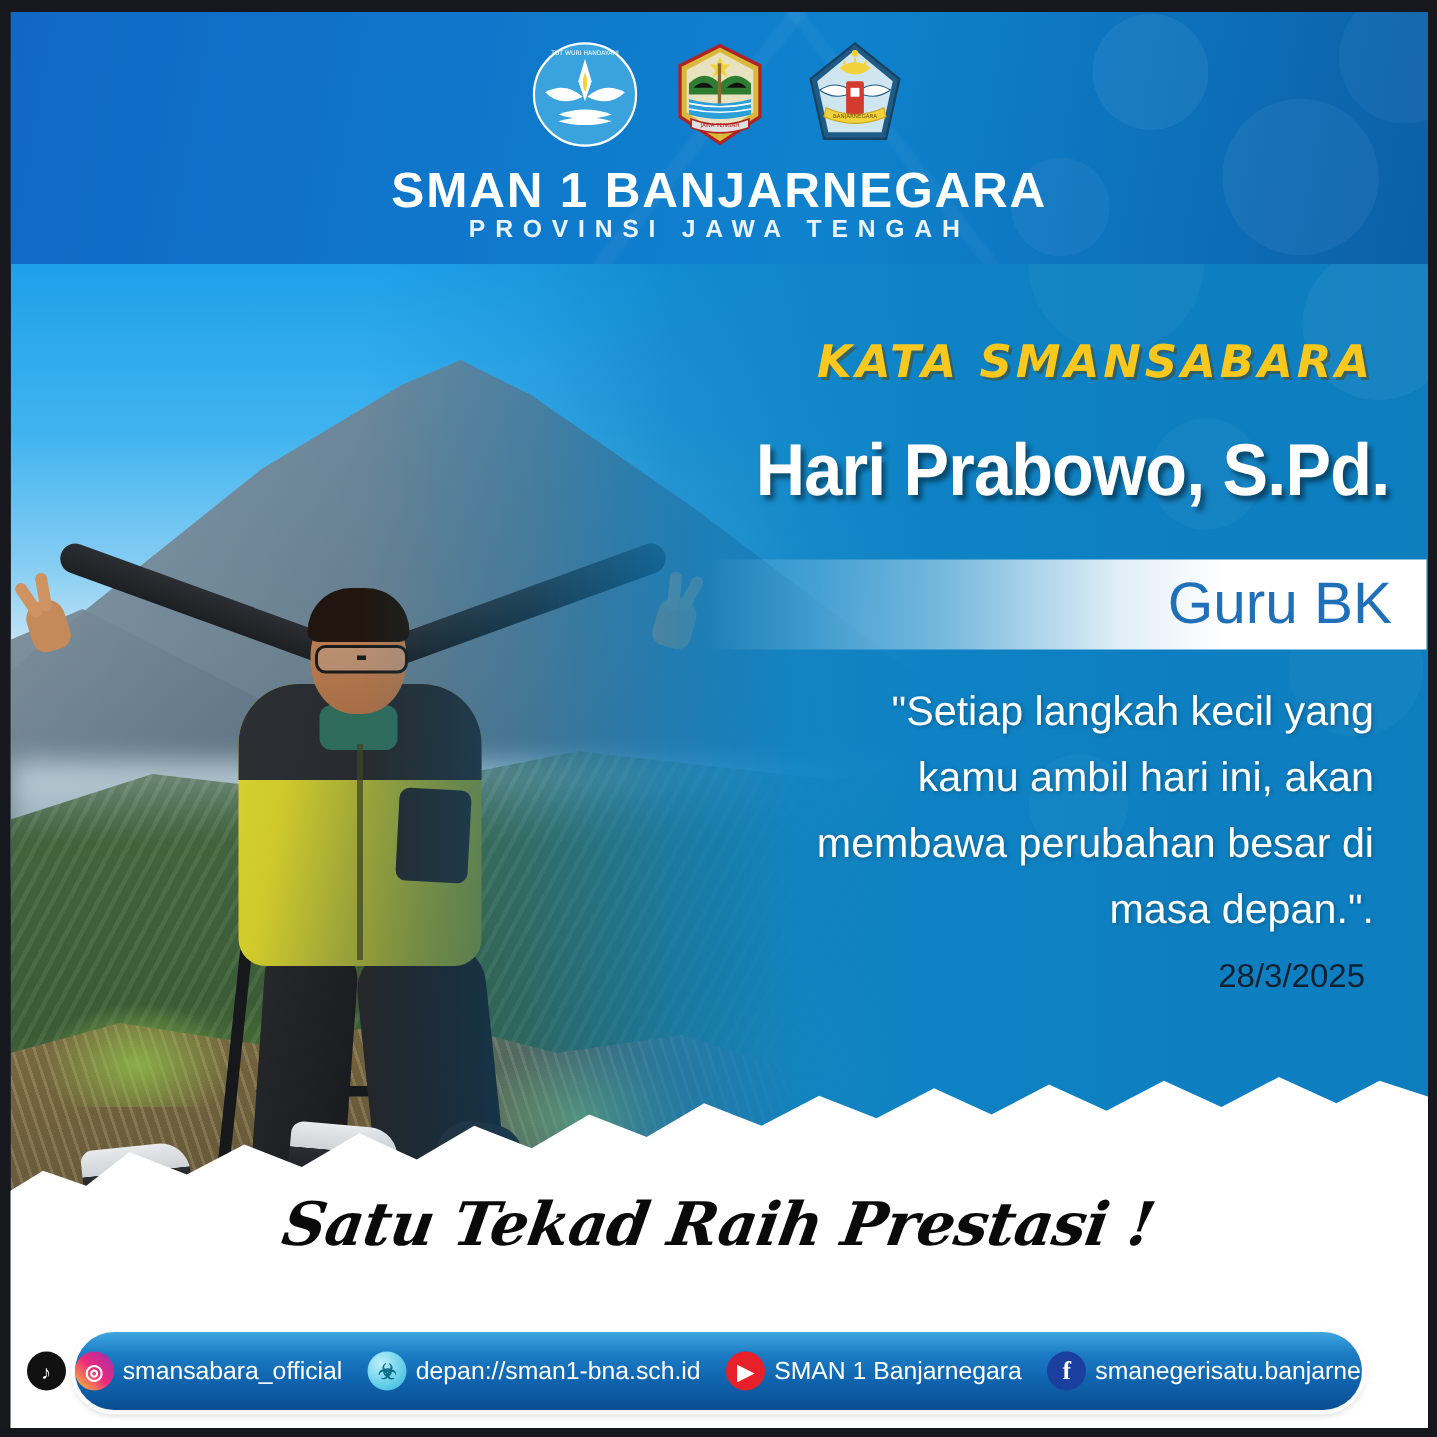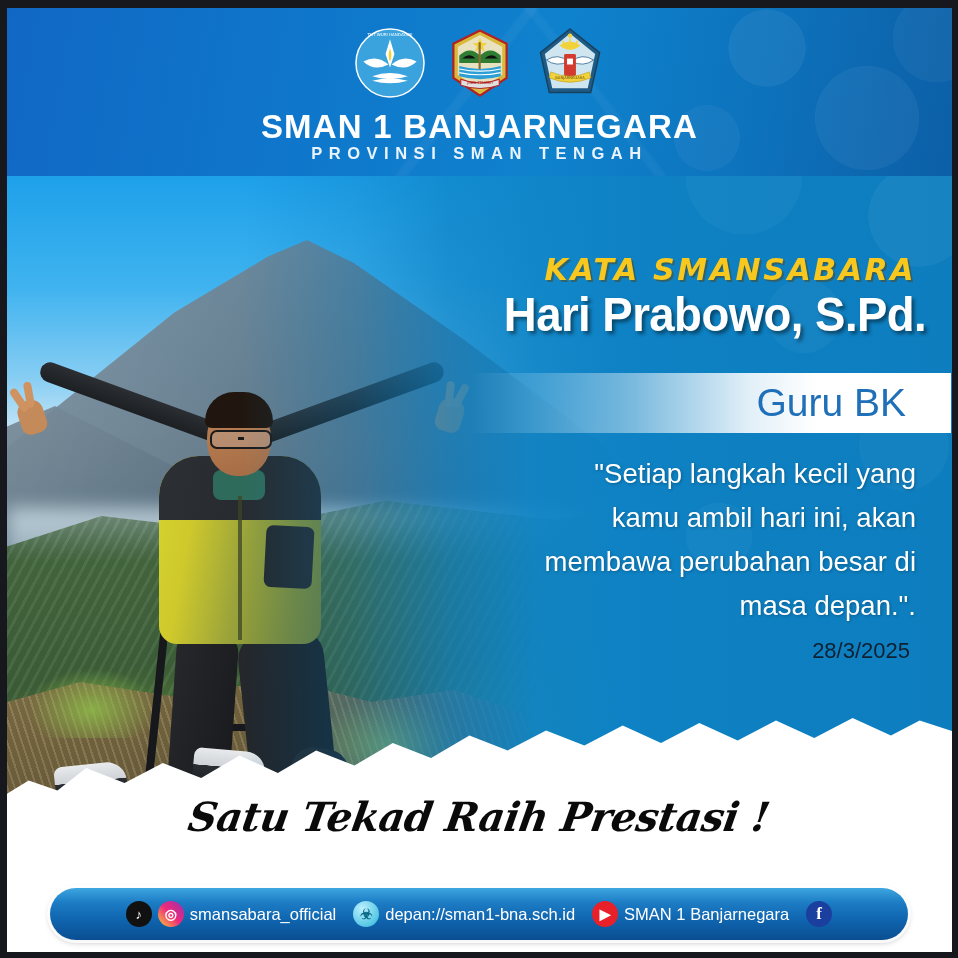--- a/index.html
+++ b/index.html
@@ -114,30 +114,30 @@
       radial-gradient(circle 34px at 700px 130px, rgba(255,255,255,.08) 0 96%, transparent 97%),
       radial-gradient(circle 46px at 930px 30px, rgba(255,255,255,.08) 0 96%, transparent 97%);}
   .logos{position:absolute;left:0;right:0;top:18px;display:flex;justify-content:center;gap:16px;z-index:3;}
   .logo{width:74px;height:74px;display:block;}
   .banner-t1{position:absolute;left:0;right:0;top:100px;text-align:center;color:#fff;
     font-size:33px;font-weight:bold;letter-spacing:1.2px;z-index:3;}
   .banner-t2{position:absolute;left:0;right:0;top:136px;text-align:center;color:#eaf4ff;
     font-size:16.5px;font-weight:bold;letter-spacing:6.5px;z-index:3;}
 
   
-  .kata{position:absolute;right:42px;top:252px;z-index:30;color:#f9c81e;
+  .kata{position:absolute;right:42px;top:224px;z-index:30;color:#f9c81e;
     font-size:30px;font-weight:bold;letter-spacing:2.6px;font-style:italic;
     text-shadow:2px 2px 0 rgba(90,60,0,.45);font-family:"DejaVu Sans",sans-serif;}
   .pname{position:absolute;right:32px;top:286px;z-index:30;color:#fff;
     font-size:49px;font-weight:bold;letter-spacing:-.6px;
     text-shadow:3px 3px 4px rgba(0,0,0,.45);font-family:"Liberation Sans",sans-serif;
     transform:scaleX(.93);transform-origin:right center;}
   .roleband{position:absolute;left:470px;right:7px;top:373px;height:60px;z-index:29;
     background:linear-gradient(90deg,rgba(255,255,255,0) 0%,rgba(255,255,255,.45) 34%,rgba(255,255,255,.88) 58%,#fff 72%,#fff 100%);}
-  .role{position:absolute;right:52px;top:381px;z-index:31;color:#1f70b8;font-size:39px;}
+  .role{position:absolute;right:30px;top:381px;z-index:31;color:#1f70b8;font-size:39px;}
   .quote{position:absolute;right:42px;top:452px;width:380px;z-index:30;color:#fff;
     font-size:27.5px;line-height:44px;text-align:right;text-shadow:1px 1px 3px rgba(0,0,0,.28);}
   .qdate{position:absolute;right:48px;top:638px;z-index:30;color:#0f2030;font-size:22px;}
 
   
   .torn{position:absolute;left:0;bottom:0;width:958px;height:250px;background:#fff;z-index:40;
     clip-path:polygon(0 36%, 3% 29%, 6% 33%, 9% 24%, 13% 30%, 17% 22%, 21% 28%, 25% 19%, 29% 26%, 33% 17%, 37% 23%, 41% 14%, 45% 20%, 49% 11%, 53% 17%, 57% 9%, 61% 15%, 65% 7%, 69% 14%, 73% 6%, 77% 13%, 81% 5%, 85% 12%, 89% 4%, 93% 11%, 96% 5%, 100% 10%, 100% 100%, 0 100%);}
   .tagline{position:absolute;left:0;right:0;bottom:118px;text-align:center;z-index:44;
     color:#0a0a0a;font-size:40px;font-style:italic;font-weight:bold;
     font-family:"DejaVu Serif",serif;letter-spacing:-.5px;transform:skewX(-9deg);}
@@ -249,21 +249,21 @@
         <path d="M18 46 q16-10 30 2 q-16 8 -30-2 Z" fill="#fff" stroke="#1f5b87" stroke-width="1"></path>
         <path d="M82 46 q-16-10 -30 2 q16 8 30-2 Z" fill="#fff" stroke="#1f5b87" stroke-width="1"></path>
         <rect x="42" y="38" width="16" height="30" rx="2" fill="#d23b2e"></rect>
         <rect x="46" y="44" width="8" height="8" fill="#fff"></rect>
         <path d="M24 62 q26 12 52 0 l2 8 q-28 12 -56 0 Z" fill="#f2d23a" stroke="#c9a41e" stroke-width="1"></path>
         <text x="50" y="71" font-size="5" fill="#6b4f0f" text-anchor="middle" font-family="DejaVu Sans">BANJARNEGARA</text>
       </svg>
     </div>
 
     <div class="banner-t1">SMAN 1 BANJARNEGARA</div>
-    <div class="banner-t2">PROVINSI SMAN TENGAH</div>
+    <div class="banner-t2">PROVINSI JAWA TENGAH</div>
   </div>
 
   <div class="kata">KATA SMANSABARA</div>
   <div class="pname">Hari Prabowo, S.Pd.</div>
   <div class="roleband"></div>
   <div class="role">Guru BK</div>
   <div class="quote">"Setiap langkah kecil yang kamu ambil hari ini, akan membawa perubahan besar di masa depan.".</div>
   <div class="qdate">28/3/2025</div>
 
   <div class="torn"></div>
@@ -278,20 +278,21 @@
     <div class="sitem">
       <span class="sic ic-web">☣</span>
       <span>depan://sman1-bna.sch.id</span>
     </div>
     <div class="sitem">
       <span class="sic ic-yt">▶</span>
       <span>SMAN 1 Banjarnegara</span>
     </div>
     <div class="sitem">
       <span class="sic ic-fb">f</span>
+      <span>smanegerisatu.banjarnegara</span>
     </div>
   </div>
 
   <div class="frame-top"></div>
   <div class="frame-left"></div>
   <div class="frame-right"></div>
   <div class="frame-bottom"></div>
 </div>
 
 </body></html>

